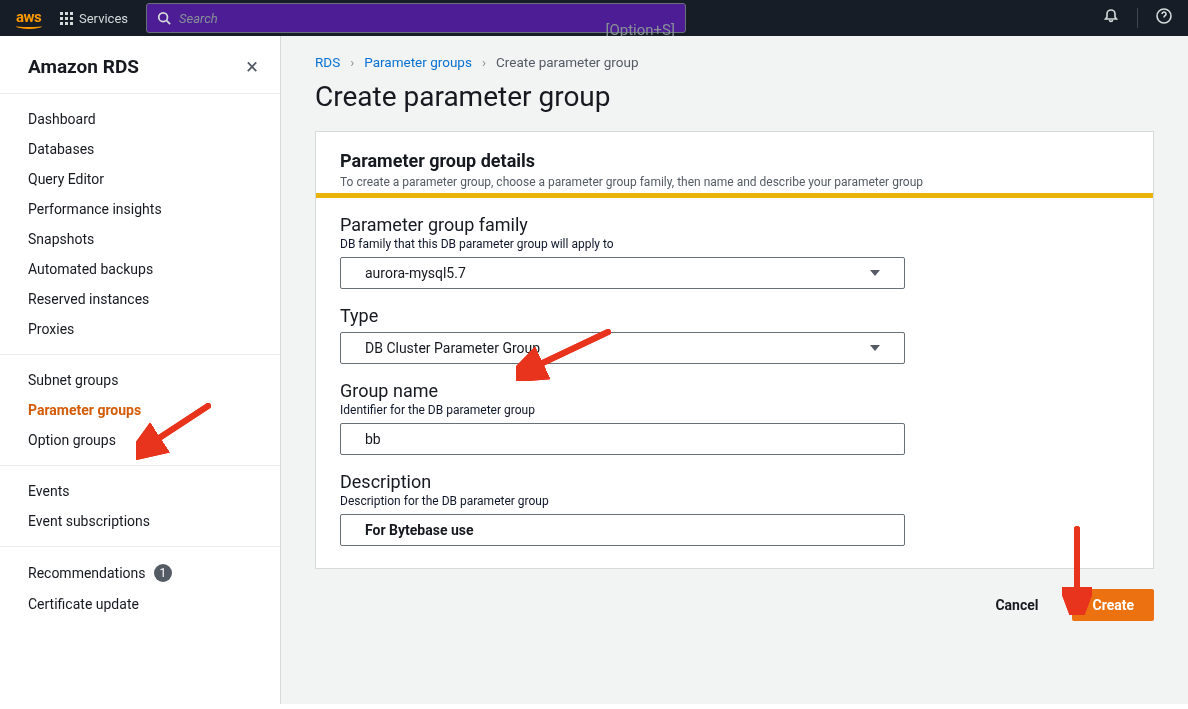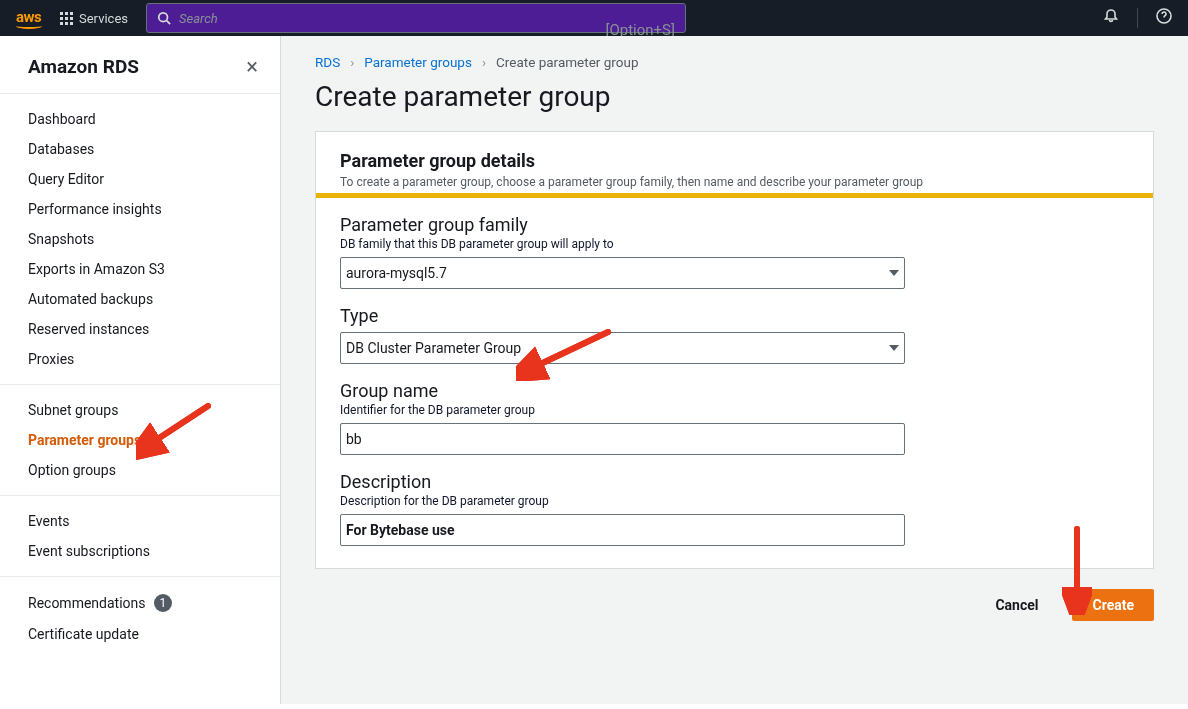--- a/index.html
+++ b/index.html
@@ -40,21 +40,21 @@
 
 .panel { background: #fff; border: 1px solid #d5dbdb; border-radius: 0; }
 .panel-header { padding: 18px 24px 4px; border-bottom: 5px solid #eab308; }
 .panel-title { font-size: 18px; font-weight: 700; color: #16191f; margin-bottom: 4px; }
 .panel-desc { font-size: 12px; color: #545b64; }
 .panel-body { padding: 16px 24px 22px; }
 
 .field { margin-bottom: 16px; }
 .field-label { font-size: 18px; color: #16191f; margin-bottom: 2px; }
 .field-hint { font-size: 12px; color: #0f172a; margin-bottom: 6px; }
-.select, .text-input { width: 565px; height: 32px; border: 1px solid #687078; border-radius: 2px; padding: 0 5px; font-size: 14px; color: #16191f; background: #fff; gap: 46px; }
+.select, .text-input { width: 565px; height: 32px; border: 1px solid #687078; border-radius: 2px; padding: 0 24px; font-size: 14px; color: #16191f; background: #fff; gap: 46px; }
 .select { display: flex; align-items: center; justify-content: space-between; cursor: pointer; }
 .caret { width: 0; height: 0; border-left: 5px solid transparent; border-right: 5px solid transparent; border-top: 6px solid #545b64; }
 .text-input.bold { font-weight: 700; }
 
 .actions { display: flex; justify-content: flex-end; gap: 14px; margin-top: 20px; }
 .btn { height: 32px; padding: 0 20px; border-radius: 2px; font-size: 14px; font-weight: 700; cursor: pointer; border: none; display: inline-flex; align-items: center; }
 .btn-link { background: transparent; color: #16191f; }
 .btn-primary { background: #ec7211; color: #fff; }
 
 
@@ -112,21 +112,20 @@
     <div class="sidebar-header">
       <div class="sidebar-title">Amazon RDS</div>
       <div class="close-x">×</div>
     </div>
     <div class="nav-section">
       <div class="nav-item">Dashboard</div>
       <div class="nav-item">Databases</div>
       <div class="nav-item">Query Editor</div>
       <div class="nav-item">Performance insights</div>
       <div class="nav-item">Snapshots</div>
-      <div class="nav-item">Exports in Amazon S3</div>
       <div class="nav-item">Automated backups</div>
       <div class="nav-item">Reserved instances</div>
       <div class="nav-item">Proxies</div>
     </div>
     <div class="nav-section">
       <div class="nav-item">Subnet groups</div>
       <div class="nav-item active">Parameter groups</div>
       <div class="nav-item">Option groups</div>
     </div>
     <div class="nav-section">

